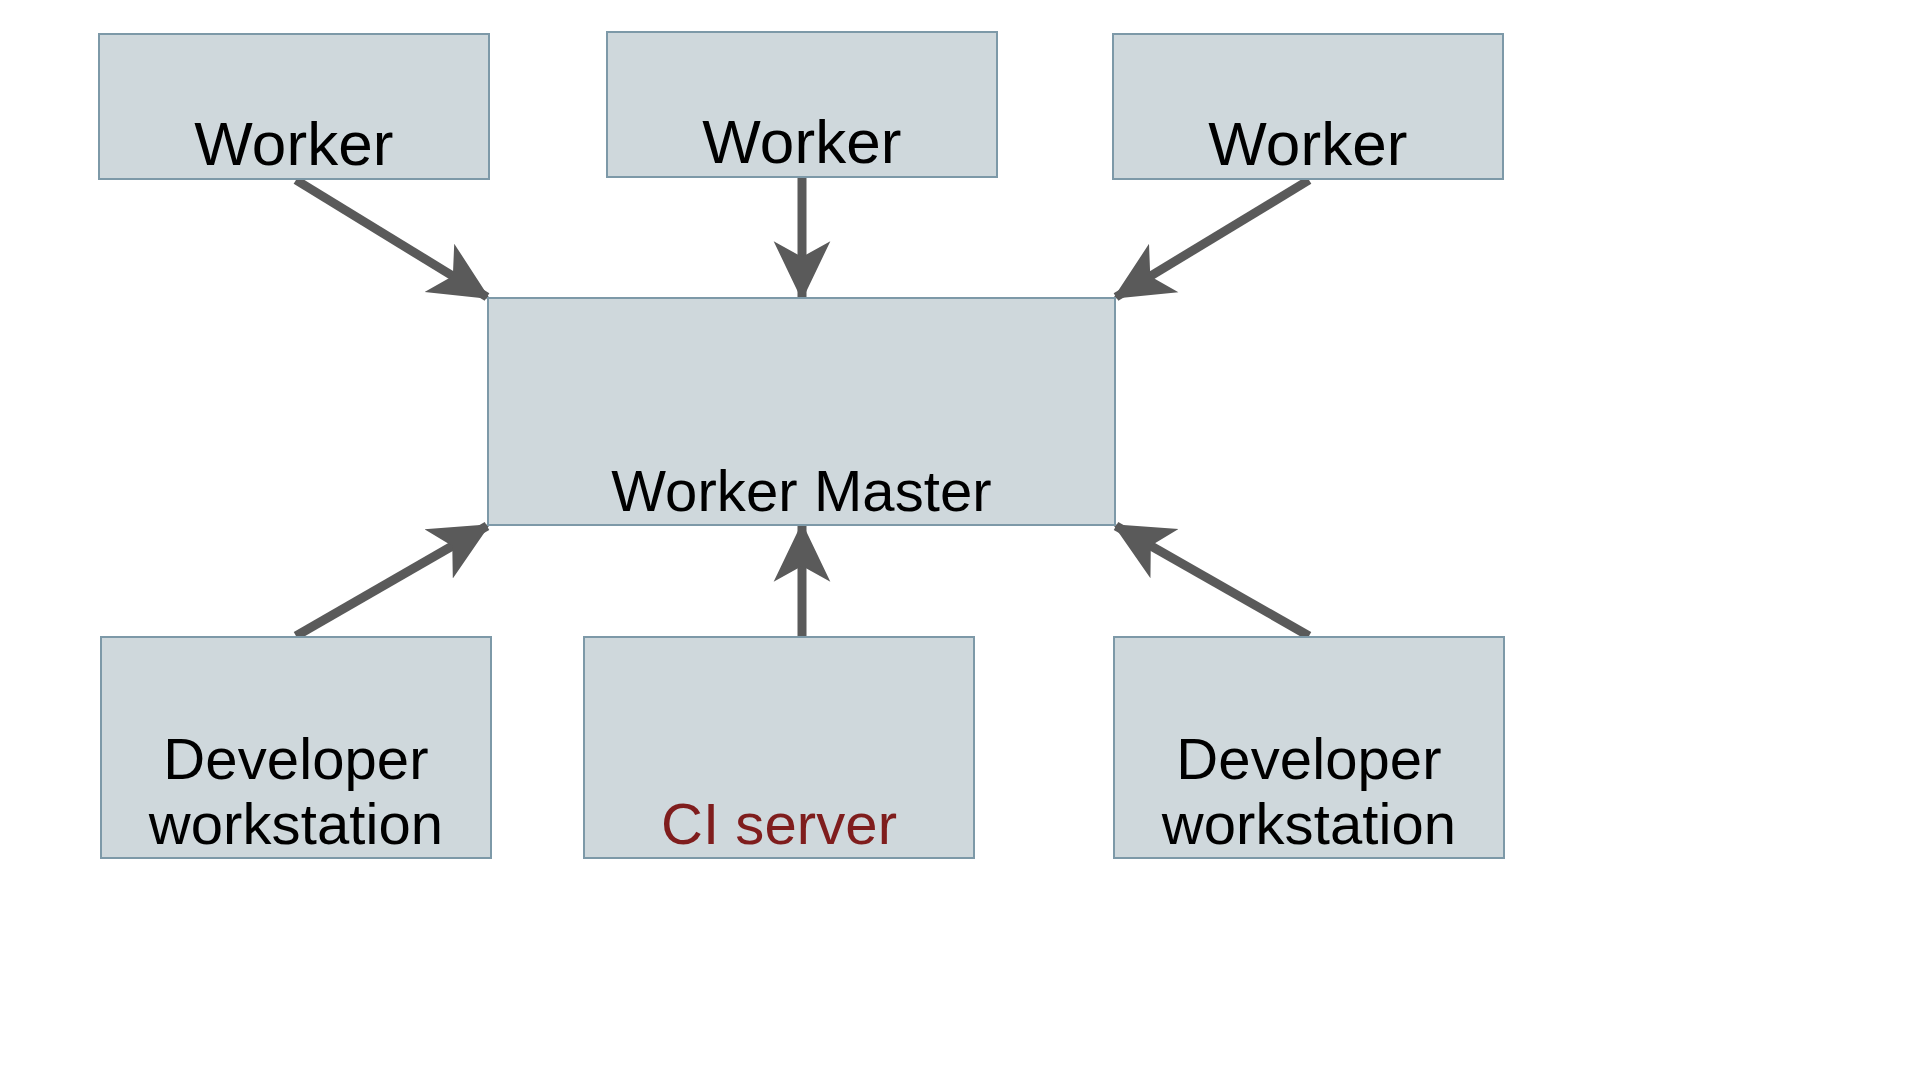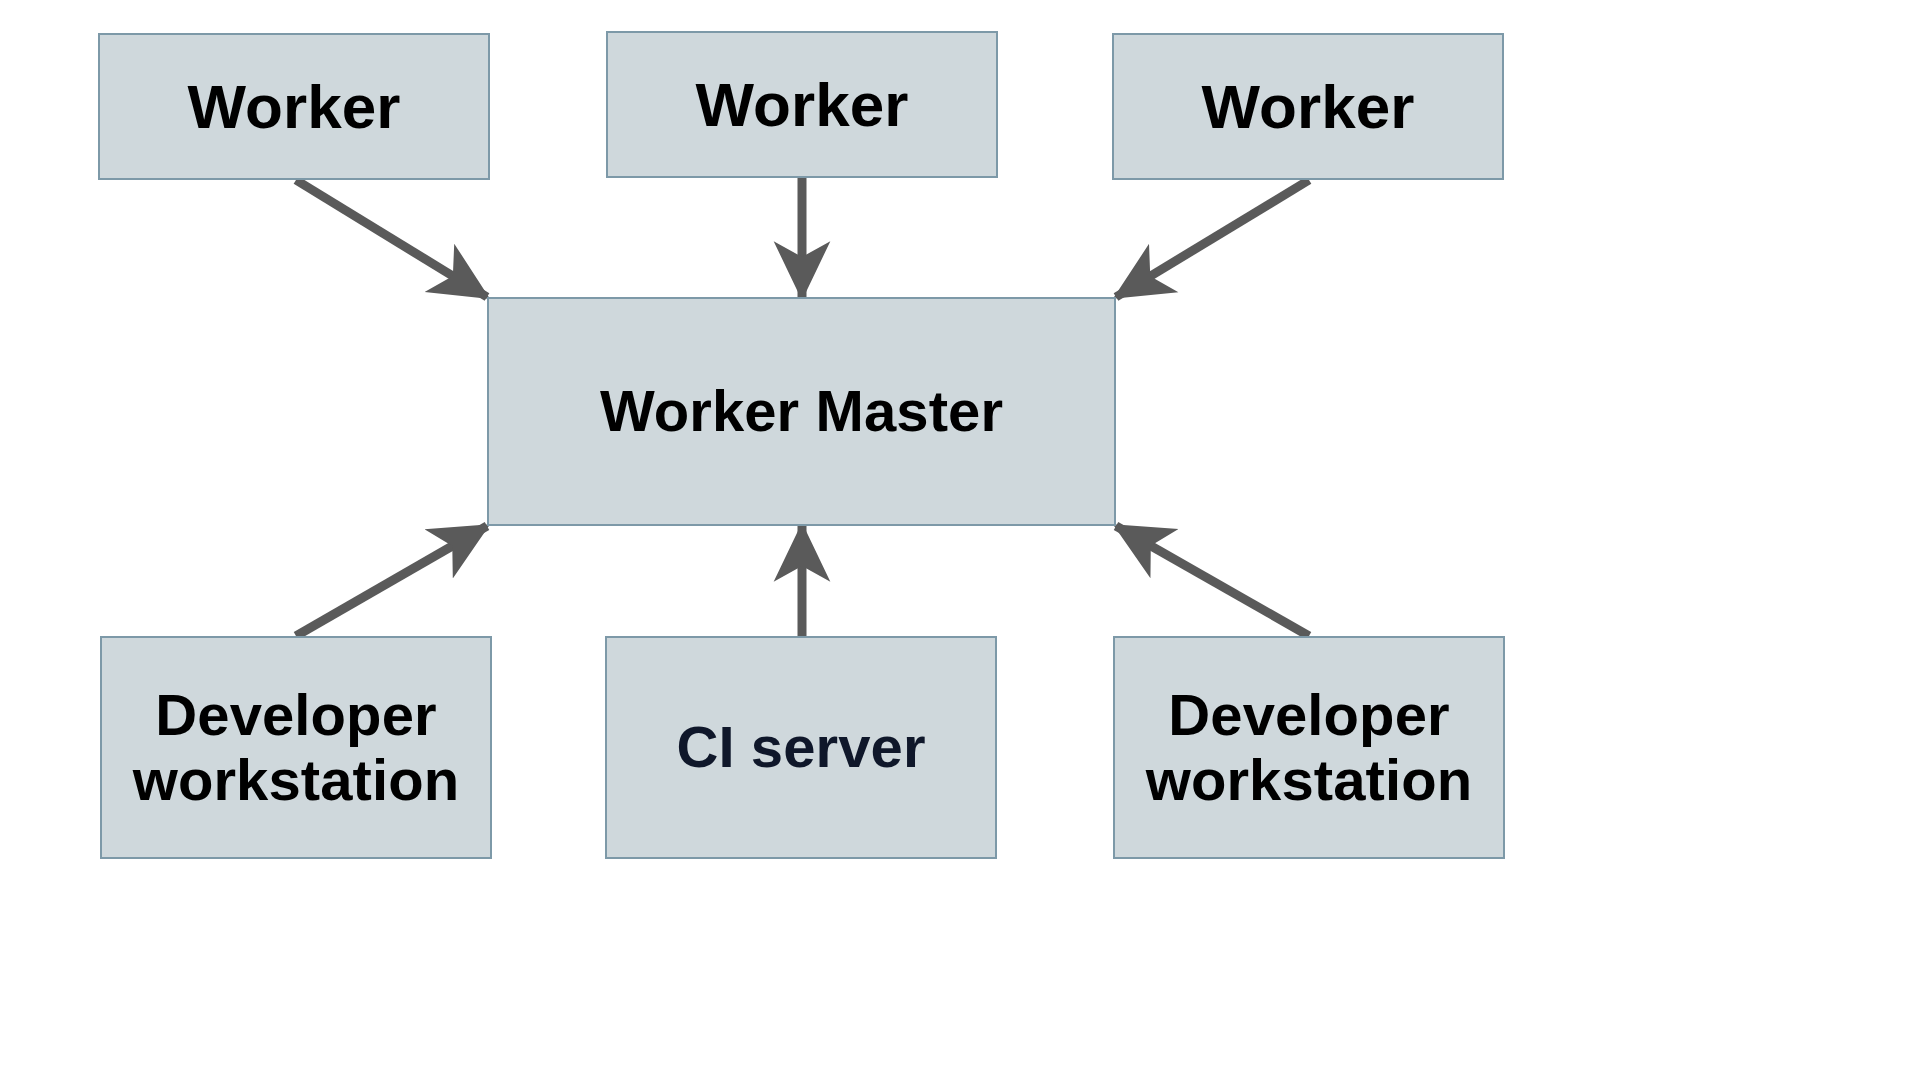--- a/index.html
+++ b/index.html
@@ -22,25 +22,25 @@
     width: 1910px;
     height: 1090px;
     pointer-events: none;
   }
   .node {
     position: absolute;
     box-sizing: border-box;
     background: #cfd8dc;
     border: 2px solid #7d99a8;
     display: flex;
-    align-items: center;
+    align-items: flex-end;
     justify-content: center;
     text-align: center;
     color: #000000;
-    font-weight: 700;
+    font-weight: 400;
     line-height: 1.12;
     letter-spacing: 0.1px;
     white-space: pre-line;
     z-index: 2;
   }
   .node-label {
     display: block;
     padding: 0 6px;
   }
 </style>
@@ -65,18 +65,18 @@
       </g>
   </svg>
 
   <div id="nodes">
       <div class="node" style="left: 98px; top: 33px; width: 392px; height: 147px; background: rgb(207, 216, 220); border-color: rgb(125, 153, 168); color: rgb(0, 0, 0); font-size: 62px;"><span class="node-label">Worker</span></div>
       <div class="node" style="left: 606px; top: 31px; width: 392px; height: 147px; background: rgb(207, 216, 220); border-color: rgb(125, 153, 168); color: rgb(0, 0, 0); font-size: 62px;"><span class="node-label">Worker</span></div>
       <div class="node" style="left: 1112px; top: 33px; width: 392px; height: 147px; background: rgb(207, 216, 220); border-color: rgb(125, 153, 168); color: rgb(0, 0, 0); font-size: 62px;"><span class="node-label">Worker</span></div>
       <div class="node" style="left: 487px; top: 297px; width: 629px; height: 229px; background: rgb(207, 216, 220); border-color: rgb(125, 153, 168); color: rgb(0, 0, 0); font-size: 58px;"><span class="node-label">Worker Master</span></div>
       <div class="node" style="left: 100px; top: 636px; width: 392px; height: 223px; background: rgb(207, 216, 220); border-color: rgb(125, 153, 168); color: rgb(0, 0, 0); font-size: 58px;"><span class="node-label">Developer
 workstation</span></div>
-      <div class="node" style="left: 605px; top: 636px; width: 392px; height: 223px; background: rgb(207, 216, 220); border-color: rgb(125, 153, 168); color: #0f172a; font-size: 58px;"><span class="node-label">CI server</span></div>
+      <div class="node" style="left: 583px; top: 636px; width: 392px; height: 223px; background: rgb(207, 216, 220); border-color: rgb(125, 153, 168); color: #7f1d1d; font-size: 58px;"><span class="node-label">CI server</span></div>
       <div class="node" style="left: 1113px; top: 636px; width: 392px; height: 223px; background: rgb(207, 216, 220); border-color: rgb(125, 153, 168); color: rgb(0, 0, 0); font-size: 58px;"><span class="node-label">Developer
 workstation</span></div>
     </div>
 
 </div>
 
 </body></html>

